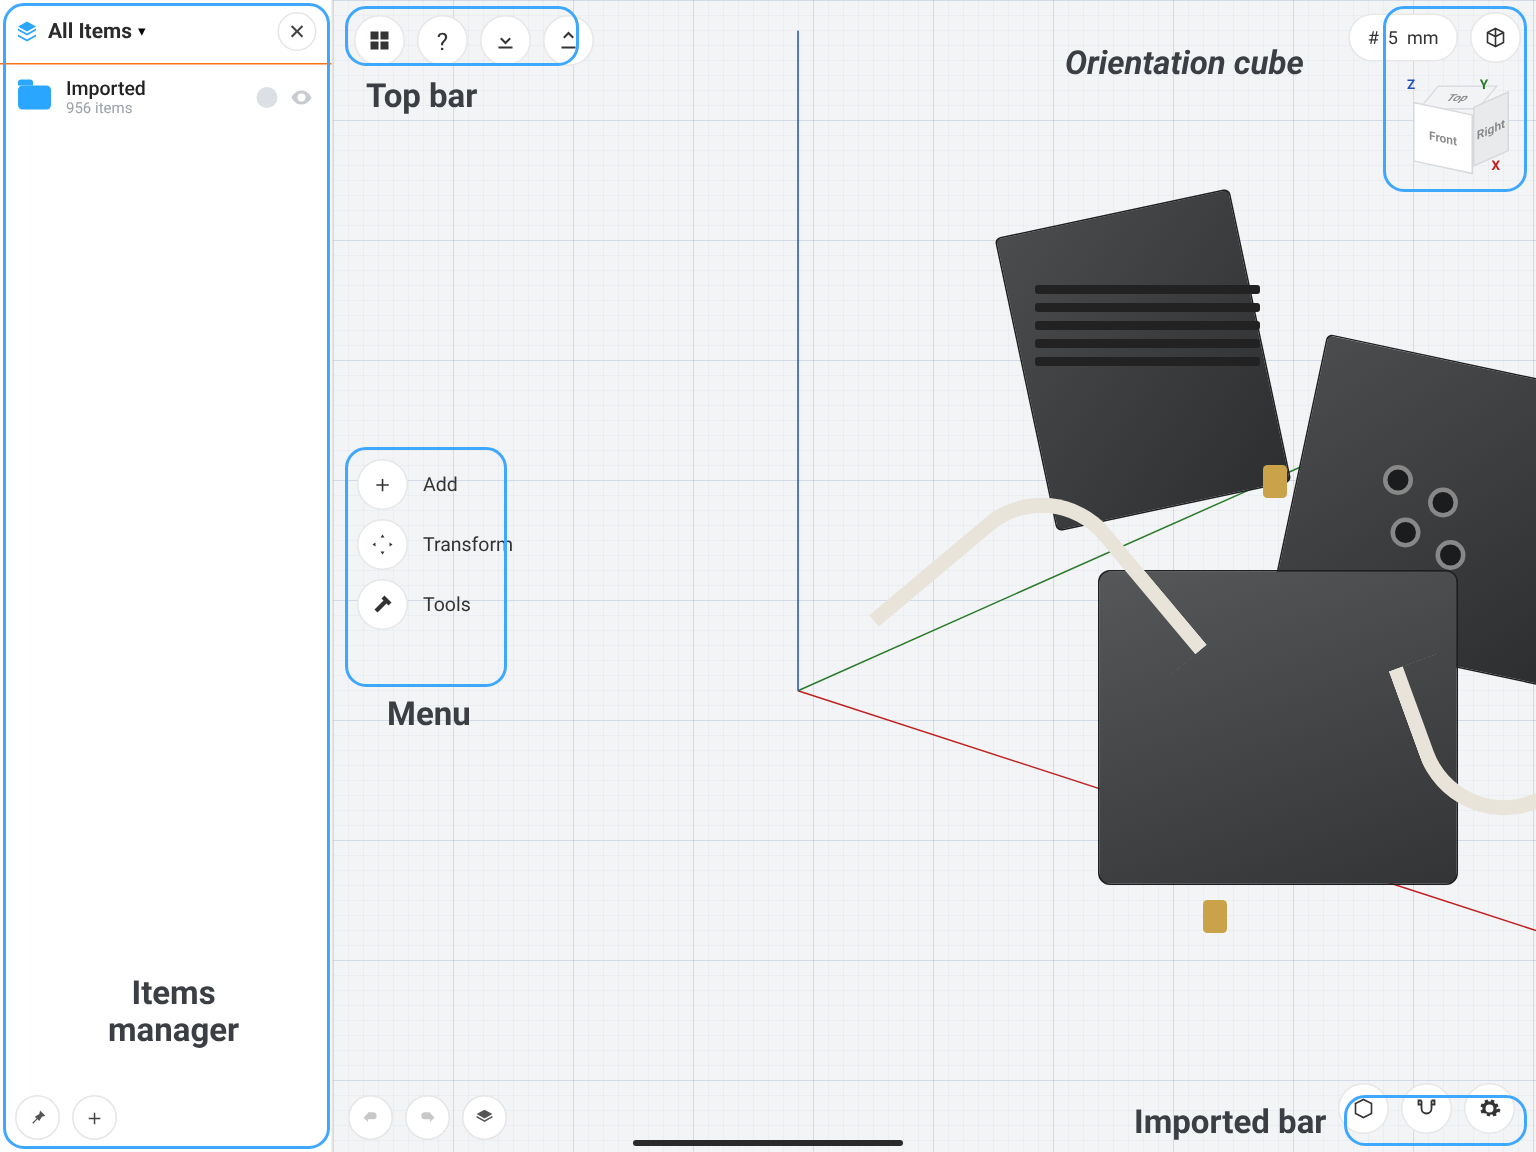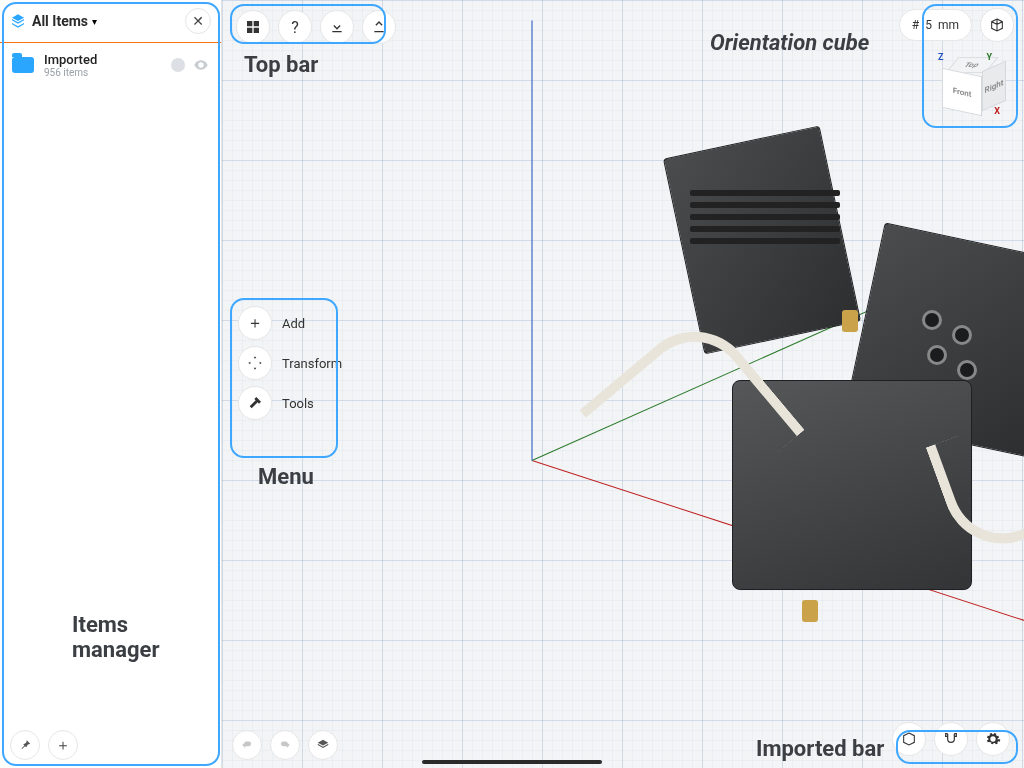--- a/index.html
+++ b/index.html
@@ -262,17 +262,17 @@
 <div class="ann" style="left:230px; top:4px; width:156px; height:40px;"></div>
 <div class="ann-label" style="left:244px; top:52px;">Top bar</div>
 
 <div class="ann" style="left:922px; top:4px; width:96px; height:124px;"></div>
 <div class="ann-label" style="left:710px; top:30px;font-style:italic;">Orientation cube</div>
 
 <div class="ann" style="left:230px; top:298px; width:108px; height:160px;"></div>
 <div class="ann-label" style="left:258px; top:464px;">Menu</div>
 
 <div class="ann" style="left:2px; top:2px; width:218px; height:764px;"></div>
-<div class="ann-label" style="left:72px; top:612px; white-space:pre-line; line-height:1.15;">Items
+<div class="ann-label" style="left:72px; top:650px; white-space:pre-line; line-height:1.15;text-align:center;">Items
 manager</div>
 
 <div class="ann" style="left:896px; top:730px; width:122px; height:34px;"></div>
 <div class="ann-label" style="left:756px; top:736px;">Imported bar</div>
 
 </body></html>

